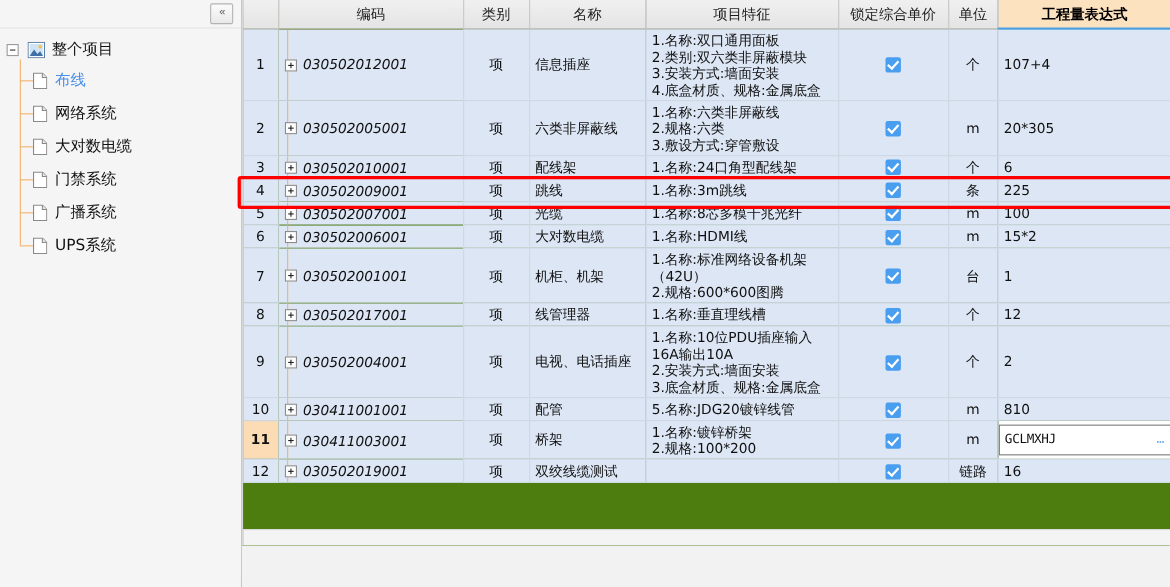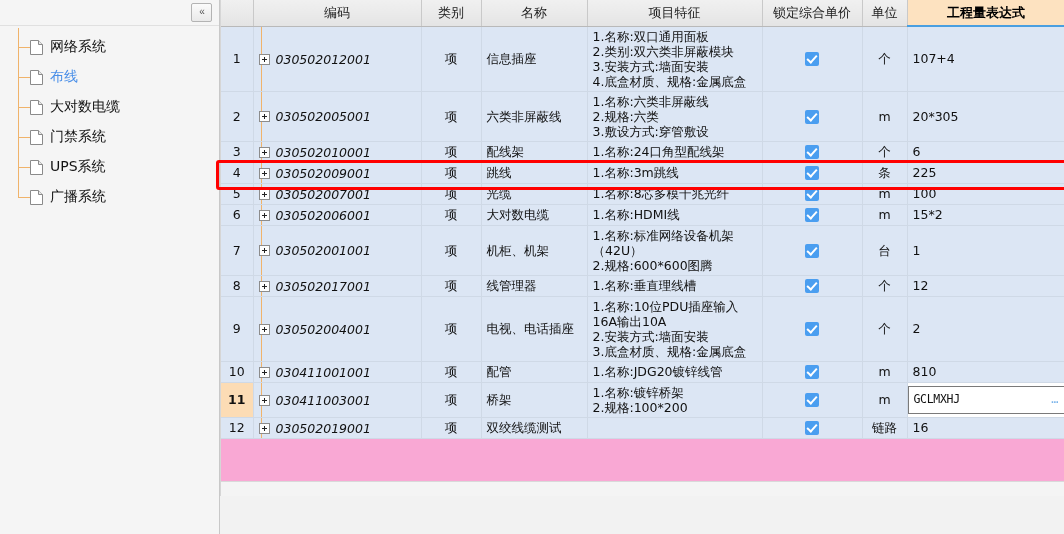--- a/index.html
+++ b/index.html
@@ -123,21 +123,21 @@
     font-size: 14px;
     color: #111;
     font-family: "DejaVu Sans", sans-serif;
   }
   .tree-item.selected .tree-item-label { color: #4a8fe8; }
 
   
   .table-panel {
     flex: 1 1 auto;
     height: 496px;
-    background: #f9a8d4;
+    background: #4d7c0f;
     overflow: hidden;
     position: relative;
     border-left: 1px solid #d6d6d6;
   }
   table.grid {
     border-collapse: collapse;
     width: 844px;
     table-layout: fixed;
     font-family: "DejaVu Sans", sans-serif;
   }
@@ -291,43 +291,55 @@
 <body>
 
 <div class="app">
 
   <div class="tree-panel">
     <div class="tree-toolbar">
       <div class="collapse-btn">«</div>
     </div>
     <div class="tree-body">
 
+      <div class="tree-root">
+        <span class="expander"></span>
+        <span class="proj-icon">
+          <svg width="16" height="15" viewBox="0 0 16 15">
+            <rect x="0.5" y="0.5" width="15" height="14" fill="#ffffff" stroke="#5a7fa8"></rect>
+            <rect x="2" y="2" width="12" height="11" fill="#cfe3f5"></rect>
+            <path d="M2 13 L6 7 L9 11 L11.5 8.5 L14 13 Z" fill="#3f6fa5"></path>
+            <circle cx="11.5" cy="4.5" r="1.6" fill="#f2c14a"></circle>
+          </svg>
+        </span>
+        <span class="tree-root-label">整个项目</span>
+      </div>
 
       <div class="tree-children">
+
+        <div class="tree-item selected">
+          <span class="file-icon">
+            <svg width="13" height="15" viewBox="0 0 13 15">
+              <path d="M0.5 0.5 H8.5 L12.5 4.5 V14.5 H0.5 Z" fill="#ffffff" stroke="#8a8a8a"></path>
+              <path d="M8.5 0.5 V4.5 H12.5" fill="#e8e8e8" stroke="#8a8a8a"></path>
+            </svg>
+          </span>
+          <span class="tree-item-label">布线</span>
+        </div>
 
         <div class="tree-item">
           <span class="file-icon">
             <svg width="13" height="15" viewBox="0 0 13 15">
               <path d="M0.5 0.5 H8.5 L12.5 4.5 V14.5 H0.5 Z" fill="#ffffff" stroke="#8a8a8a"></path>
               <path d="M8.5 0.5 V4.5 H12.5" fill="#e8e8e8" stroke="#8a8a8a"></path>
             </svg>
           </span>
           <span class="tree-item-label">网络系统</span>
         </div>
 
-        <div class="tree-item selected">
-          <span class="file-icon">
-            <svg width="13" height="15" viewBox="0 0 13 15">
-              <path d="M0.5 0.5 H8.5 L12.5 4.5 V14.5 H0.5 Z" fill="#ffffff" stroke="#8a8a8a"></path>
-              <path d="M8.5 0.5 V4.5 H12.5" fill="#e8e8e8" stroke="#8a8a8a"></path>
-            </svg>
-          </span>
-          <span class="tree-item-label">布线</span>
-        </div>
-
         <div class="tree-item">
           <span class="file-icon">
             <svg width="13" height="15" viewBox="0 0 13 15">
               <path d="M0.5 0.5 H8.5 L12.5 4.5 V14.5 H0.5 Z" fill="#ffffff" stroke="#8a8a8a"></path>
               <path d="M8.5 0.5 V4.5 H12.5" fill="#e8e8e8" stroke="#8a8a8a"></path>
             </svg>
           </span>
           <span class="tree-item-label">大对数电缆</span>
         </div>
 
@@ -341,31 +353,31 @@
           <span class="tree-item-label">门禁系统</span>
         </div>
 
         <div class="tree-item">
           <span class="file-icon">
             <svg width="13" height="15" viewBox="0 0 13 15">
               <path d="M0.5 0.5 H8.5 L12.5 4.5 V14.5 H0.5 Z" fill="#ffffff" stroke="#8a8a8a"></path>
               <path d="M8.5 0.5 V4.5 H12.5" fill="#e8e8e8" stroke="#8a8a8a"></path>
             </svg>
           </span>
-          <span class="tree-item-label">UPS系统</span>
+          <span class="tree-item-label">广播系统</span>
         </div>
 
         <div class="tree-item">
           <span class="file-icon">
             <svg width="13" height="15" viewBox="0 0 13 15">
               <path d="M0.5 0.5 H8.5 L12.5 4.5 V14.5 H0.5 Z" fill="#ffffff" stroke="#8a8a8a"></path>
               <path d="M8.5 0.5 V4.5 H12.5" fill="#e8e8e8" stroke="#8a8a8a"></path>
             </svg>
           </span>
-          <span class="tree-item-label">广播系统</span>
+          <span class="tree-item-label">UPS系统</span>
         </div>
 
       </div>
     </div>
   </div>
 
   <div class="table-panel">
     <table class="grid">
       <colgroup>
         <col style="width:32px">
@@ -555,21 +567,21 @@
         <tr>
           <td class="rownum">10</td>
           <td class="code">
             <span class="treeline"></span>
             <span class="treeline-h"></span>
             <span class="plus"></span><span class="codetext">030411001001</span>
           </td>
           <td class="cat">项</td>
           <td class="name">配管</td>
           <td class="feat">
-            <div>1.名称:JDG20镀锌线管</div>
+            <div>5.名称:JDG20镀锌线管</div>
           </td>
           <td class="lock"><span class="chk"></span></td>
           <td class="unit">m</td>
           <td class="expr">810</td>
         </tr>
 
         <tr class="selected">
           <td class="rownum">11</td>
           <td class="code">
             <span class="treeline"></span>

